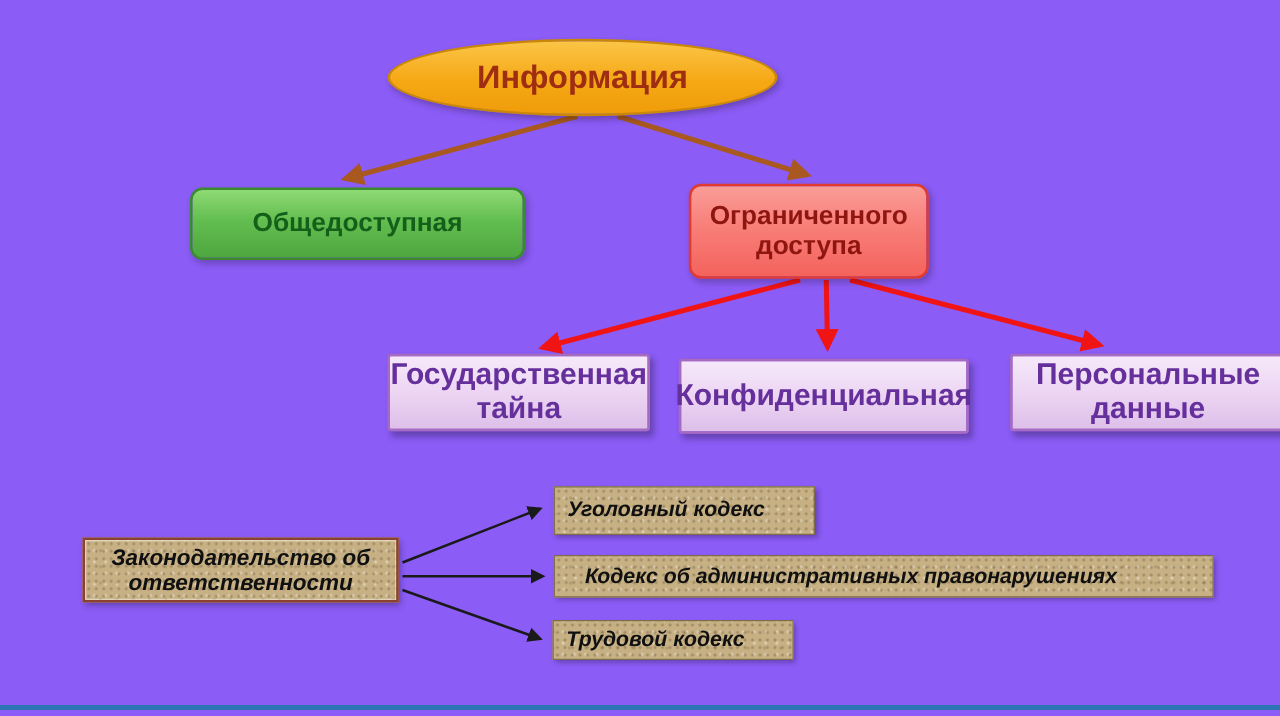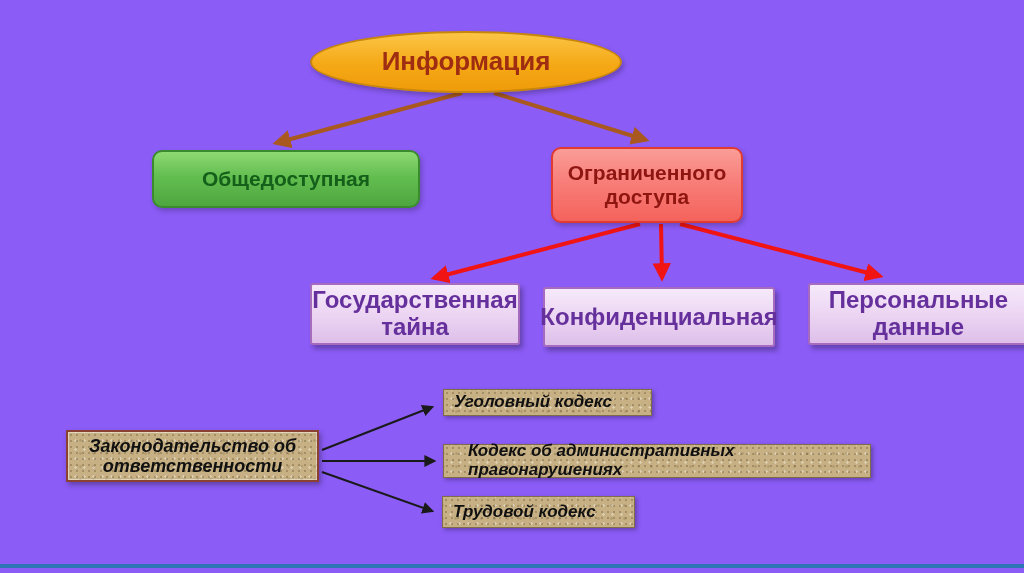--- a/index.html
+++ b/index.html
@@ -97,22 +97,22 @@
     align-items: center;
     justify-content: flex-start;
     text-align: left;
     font-weight: bold;
     border: 1px solid #7e6d48;
     box-shadow: 2px 2px 4px rgba(0,0,0,.28);
     font-size: 17px;
     padding: 2px 10px;
     line-height: 1.1;
   }
-  .box-criminal { left: 443px; top: 389px; width: 209px; height: 27px; }
-  .box-admin    { left: 443px; top: 444px; width: 428px; height: 34px; padding-left: 24px; }
+  .box-criminal { left: 443px; top: 389px; width: 209px; height: 39px; }
+  .box-admin    { left: 443px; top: 444px; width: 528px; height: 34px; padding-left: 24px; }
   .box-labor    { left: 442px; top: 496px; width: 193px; height: 32px; }
   .footer-line {
     position: absolute;
     left: 0; top: 564px;
     width: 1024px; height: 4px;
     background: #2e75b6;
   }
 </style>
 </head>
 <body>

